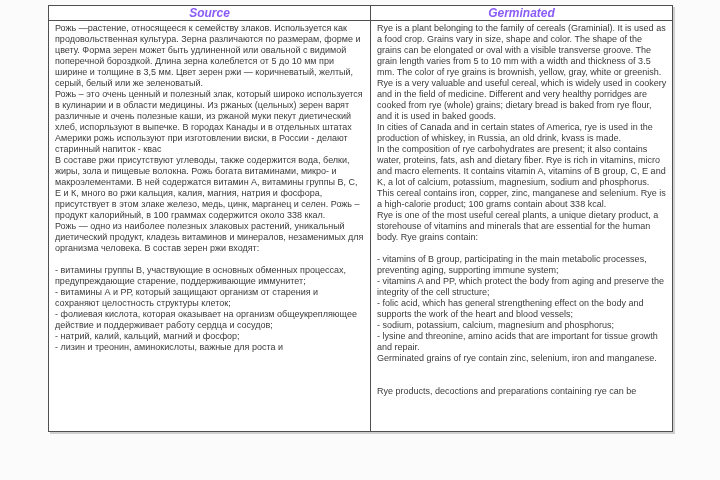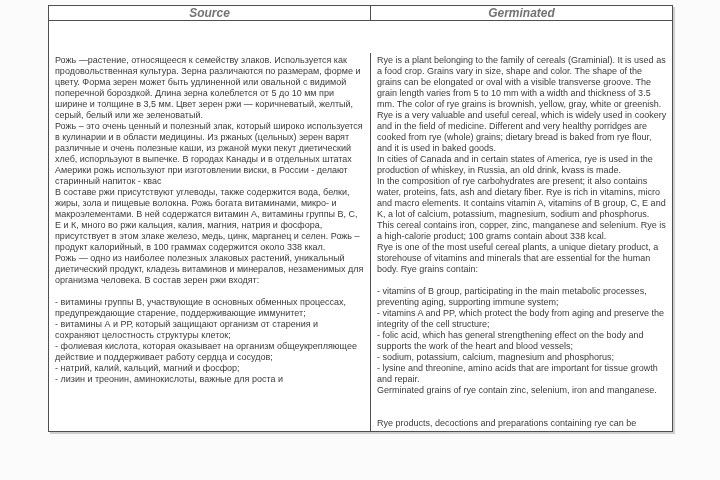--- a/index.html
+++ b/index.html
@@ -23,34 +23,33 @@
     box-shadow: 2px 2px 0 #cfcfcf;
     box-sizing: border-box;
   }
   .header-cell {
     border-bottom: 1px solid #4f4f4f;
     font-style: italic;
     font-weight: bold;
     font-size: 12px;
     line-height: 14px;
     text-align: center;
-    color: #737373;
+    color: #8b5cf6;
     overflow: hidden;
     box-sizing: border-box;
   }
   .col-divider { border-right: 1px solid #4f4f4f; }
   .body-cell {
     font-size: 9px;
     line-height: 11px;
     color: #3b3b3b;
     padding: 2px 5px 0 6px;
     white-space: pre-wrap;
     overflow: hidden;
     box-sizing: border-box;
-    margin-top: 32px;
   }
 </style>
 </head>
 <body>
 
 <div class="page">
   <div class="doc-table">
     <div class="header-cell col-divider">Source</div>
     <div class="header-cell">Germinated</div>
     <div class="body-cell col-divider">Рожь —растение, относящееся к семейству злаков. Используется как продовольственная культура. Зерна различаются по размерам, форме и цвету. Форма зерен может быть удлиненной или овальной с видимой поперечной бороздкой. Длина зерна колеблется от 5 до 10 мм при ширине и толщине в 3,5 мм. Цвет зерен ржи — коричневатый, желтый, серый, белый или же зеленоватый.

